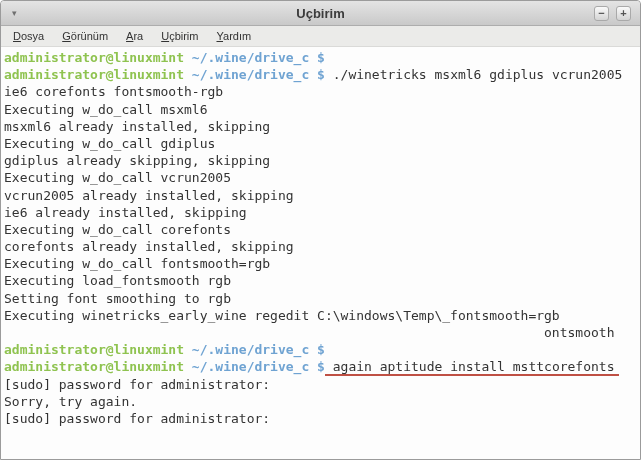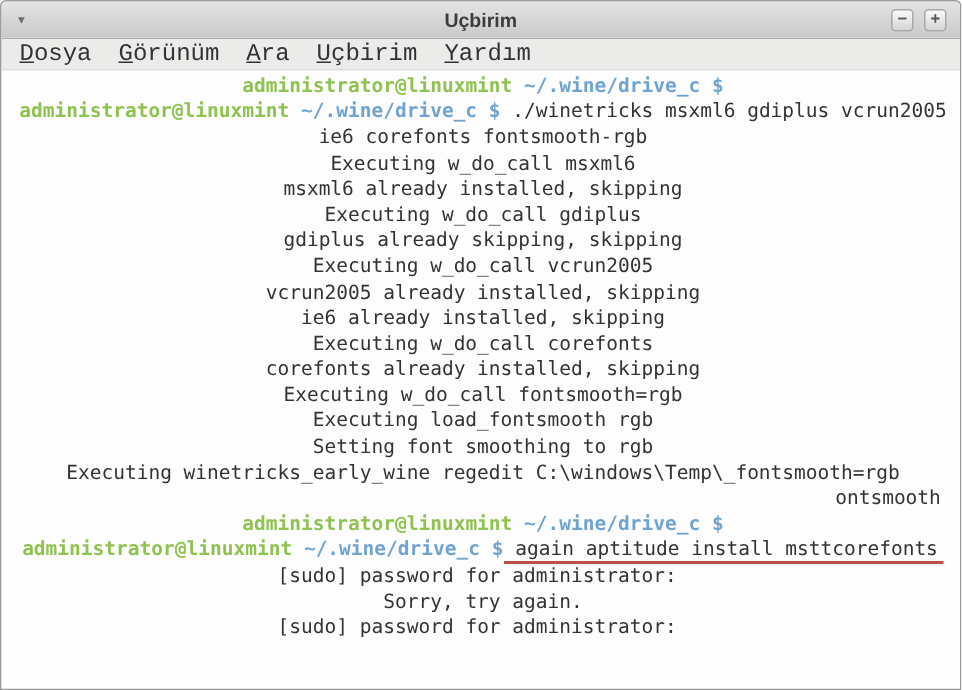--- a/index.html
+++ b/index.html
@@ -26,32 +26,32 @@
   .controls{margin-left:auto;z-index:2;display:flex;gap:7px;margin-right:9px;}
   .ctrl-btn{
     width:15px;height:15px;box-sizing:border-box;border:1px solid #a9a9a9;
     border-radius:3px;background:linear-gradient(#fafafa,#d4d4d4);
     color:#555;font-size:11px;line-height:12px;text-align:center;font-weight:bold;
   }
   
   .menubar{
     height:20px;display:flex;align-items:center;
     background:#ebebe9;border-bottom:1px solid #dadad8;
-    font-size:16px;color:#333;padding-left:3px;font-family:Liberation Mono, monospace;
+    font-size:11px;color:#333;padding-left:3px;
   }
   .menu-item{padding:1px 9px 2px;cursor:default;}
   .accel{text-decoration:underline;}
   
   .terminal{
     height:414px;background:#fdfdfd;overflow:hidden;
     padding:2px 0 0 3px;
     font-family:"DejaVu Sans Mono",monospace;
     font-size:13px;line-height:17.2px;color:var(--text,#333);
   }
-  .term-line{white-space:pre;height:17.2px;text-align:center;}
+  .term-line{white-space:pre;height:17.2px;}
   .seg-user{color:var(--green,#8fc350);font-weight:bold;}
   .seg-path{color:var(--blue,#6fa3d2);font-weight:bold;}
   .seg-plain{}
   .seg-annot{
     border-bottom:2px solid var(--annot,#bf5044);
     padding-right:4px;
   }
 </style>
 </head>
 <body>

